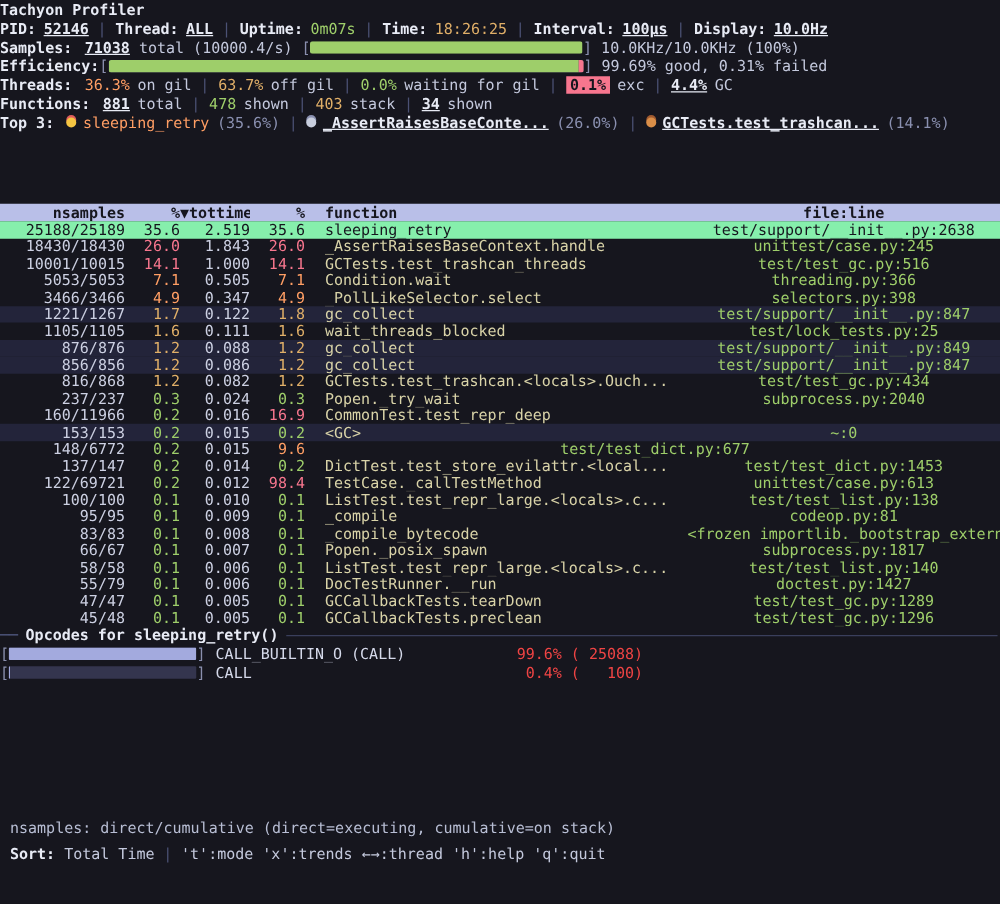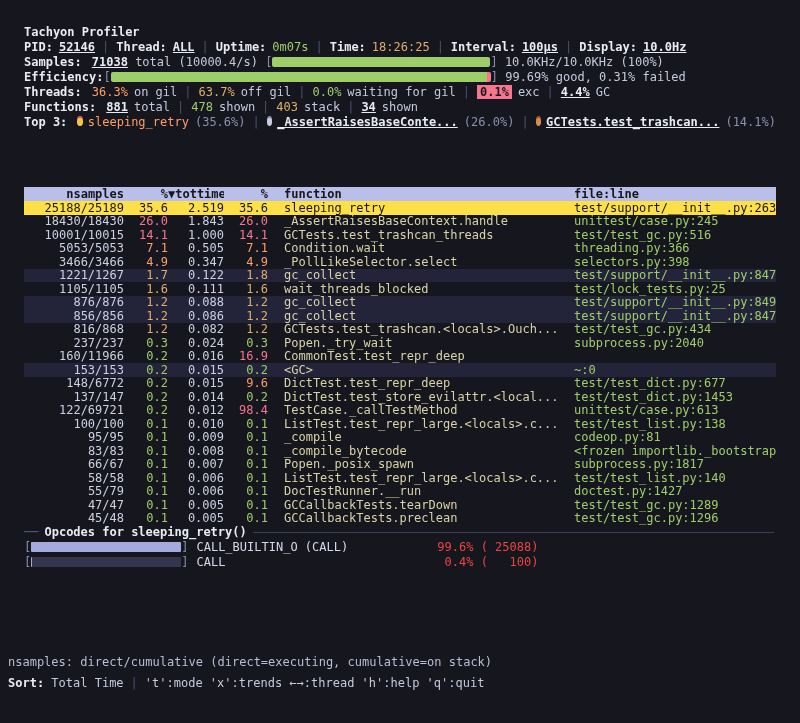--- a/index.html
+++ b/index.html
@@ -4,21 +4,21 @@
 <style>
   html,body { margin:0; padding:0; background:#16161e; }
   .screen {
     position:relative;
     width:800px; height:723px;
     background:#16161e;
     color:#c4c9dd;
     font-family:"DejaVu Sans Mono", monospace;
     font-size:12px;
     box-sizing:border-box;
-    padding:24px;
+    padding:0;
     overflow:hidden;
   }
   .line { display:flex; align-items:center; height:15px; white-space:pre; }
   .lbl  { color:#e8ebf5; font-weight:bold; }
   .val  { color:#e8ebf5; font-weight:bold;text-decoration:underline; }
   .plain{ color:#c4c9dd; }
   .sep  { color:#4b5174; margin:0 7px; }
   .dim  { color:#8a90b0; }
   .green { color:#9ece6a; }
   .yellow{ color:#e0af68; }
@@ -36,28 +36,28 @@
 
   .medal { display:inline-block; width:8px; height:8px; border-radius:50%; margin-right:5px; }
   .medal.gold { background:#f5c542; box-shadow:0 -2px 0 #e05c5c; }
   .medal.silver { background:#c8cede; box-shadow:0 -2px 0 #8a90b0; }
   .medal.bronze { background:#d98e48; box-shadow:0 -2px 0 #a05a30; }
 
   .table { margin-top:58px; }
   .trow { display:flex; align-items:center; height:13.5px; white-space:pre; overflow:hidden; }
   .thead { background:#b9bfe8; color:#16161e; font-weight:bold; height:14px; }
   .thead span { color:#16161e; }
-  .trow.sel { background:#fde047; }
+  .trow.sel { background:#86efac; }
   .trow.sel span { color:#16161e !important; }
   .trow.hl { background:#23243a; }
   .c-ns   { width:100px; text-align:right; color:#ccd0e2; overflow:hidden; }
   .c-pct  { width:44px;  text-align:right; overflow:hidden; }
   .c-tot  { width:56px;  text-align:right; color:#ccd0e2; overflow:hidden; }
   .c-fn   { width:286px; padding-left:16px; color:#d9d3a8; overflow:hidden; }
-  .c-file { flex:1; padding-left:4px; color:#9ece6a; overflow:hidden; }
+  .c-file { flex:1; padding-left:4px; color:#9ece6a; overflow:hidden;text-align:center; }
 
   .opsep { display:flex; align-items:center; height:14px; white-space:pre; }
   .opsep .dash { color:#565f89; }
   .opsep .optitle { color:#e8ebf5; font-weight:bold; margin:0 6px; }
   .opsep .dashfill { flex:1; border-top:1px solid #3a3f5c; margin-right:2px; }
   .oprow { display:flex; align-items:center; height:15px; white-space:pre; }
   .op-track { display:inline-block; width:150px; height:10px; background:#34354e; overflow:hidden; border-radius:1px; }
   .op-fill { height:100%; background:#a3aade; }
   .op-name { width:230px; padding-left:8px; color:#d5d9ea; overflow:hidden; }
   .op-stat { width:112px; text-align:right; color:#ef4444; }
@@ -176,21 +176,21 @@
         <div class="trow"><span class="c-ns">5053/5053</span><span class="c-pct orange">7.1</span><span class="c-tot">0.505</span><span class="c-pct orange">7.1</span><span class="c-fn">Condition.wait</span><span class="c-file">threading.py:366</span></div>
         <div class="trow"><span class="c-ns">3466/3466</span><span class="c-pct orange">4.9</span><span class="c-tot">0.347</span><span class="c-pct orange">4.9</span><span class="c-fn">_PollLikeSelector.select</span><span class="c-file">selectors.py:398</span></div>
         <div class="trow hl"><span class="c-ns">1221/1267</span><span class="c-pct yellow">1.7</span><span class="c-tot">0.122</span><span class="c-pct yellow">1.8</span><span class="c-fn">gc_collect</span><span class="c-file">test/support/__init__.py:847</span></div>
         <div class="trow"><span class="c-ns">1105/1105</span><span class="c-pct yellow">1.6</span><span class="c-tot">0.111</span><span class="c-pct yellow">1.6</span><span class="c-fn">wait_threads_blocked</span><span class="c-file">test/lock_tests.py:25</span></div>
         <div class="trow hl"><span class="c-ns">876/876</span><span class="c-pct yellow">1.2</span><span class="c-tot">0.088</span><span class="c-pct yellow">1.2</span><span class="c-fn">gc_collect</span><span class="c-file">test/support/__init__.py:849</span></div>
         <div class="trow hl"><span class="c-ns">856/856</span><span class="c-pct yellow">1.2</span><span class="c-tot">0.086</span><span class="c-pct yellow">1.2</span><span class="c-fn">gc_collect</span><span class="c-file">test/support/__init__.py:847</span></div>
         <div class="trow"><span class="c-ns">816/868</span><span class="c-pct yellow">1.2</span><span class="c-tot">0.082</span><span class="c-pct yellow">1.2</span><span class="c-fn">GCTests.test_trashcan.&lt;locals&gt;.Ouch...</span><span class="c-file">test/test_gc.py:434</span></div>
         <div class="trow"><span class="c-ns">237/237</span><span class="c-pct green">0.3</span><span class="c-tot">0.024</span><span class="c-pct green">0.3</span><span class="c-fn">Popen._try_wait</span><span class="c-file">subprocess.py:2040</span></div>
         <div class="trow"><span class="c-ns">160/11966</span><span class="c-pct green">0.2</span><span class="c-tot">0.016</span><span class="c-pct red">16.9</span><span class="c-fn">CommonTest.test_repr_deep</span></div>
         <div class="trow hl"><span class="c-ns">153/153</span><span class="c-pct green">0.2</span><span class="c-tot">0.015</span><span class="c-pct green">0.2</span><span class="c-fn">&lt;GC&gt;</span><span class="c-file">~:0</span></div>
-        <div class="trow"><span class="c-ns">148/6772</span><span class="c-pct green">0.2</span><span class="c-tot">0.015</span><span class="c-pct orange">9.6</span><span class="c-fn">DictTest.test_repr_deep</span><span class="c-file">test/test_dict.py:677</span></div>
+        <div class="trow"><span class="c-ns">148/6772</span><span class="c-pct green">0.2</span><span class="c-tot">0.015</span><span class="c-pct orange">9.6</span><span class="c-file">test/test_dict.py:677</span></div>
         <div class="trow"><span class="c-ns">137/147</span><span class="c-pct green">0.2</span><span class="c-tot">0.014</span><span class="c-pct green">0.2</span><span class="c-fn">DictTest.test_store_evilattr.&lt;local...</span><span class="c-file">test/test_dict.py:1453</span></div>
         <div class="trow"><span class="c-ns">122/69721</span><span class="c-pct green">0.2</span><span class="c-tot">0.012</span><span class="c-pct red">98.4</span><span class="c-fn">TestCase._callTestMethod</span><span class="c-file">unittest/case.py:613</span></div>
         <div class="trow"><span class="c-ns">100/100</span><span class="c-pct green">0.1</span><span class="c-tot">0.010</span><span class="c-pct green">0.1</span><span class="c-fn">ListTest.test_repr_large.&lt;locals&gt;.c...</span><span class="c-file">test/test_list.py:138</span></div>
         <div class="trow"><span class="c-ns">95/95</span><span class="c-pct green">0.1</span><span class="c-tot">0.009</span><span class="c-pct green">0.1</span><span class="c-fn">_compile</span><span class="c-file">codeop.py:81</span></div>
         <div class="trow"><span class="c-ns">83/83</span><span class="c-pct green">0.1</span><span class="c-tot">0.008</span><span class="c-pct green">0.1</span><span class="c-fn">_compile_bytecode</span><span class="c-file">&lt;frozen importlib._bootstrap_externa</span></div>
         <div class="trow"><span class="c-ns">66/67</span><span class="c-pct green">0.1</span><span class="c-tot">0.007</span><span class="c-pct green">0.1</span><span class="c-fn">Popen._posix_spawn</span><span class="c-file">subprocess.py:1817</span></div>
         <div class="trow"><span class="c-ns">58/58</span><span class="c-pct green">0.1</span><span class="c-tot">0.006</span><span class="c-pct green">0.1</span><span class="c-fn">ListTest.test_repr_large.&lt;locals&gt;.c...</span><span class="c-file">test/test_list.py:140</span></div>
         <div class="trow"><span class="c-ns">55/79</span><span class="c-pct green">0.1</span><span class="c-tot">0.006</span><span class="c-pct green">0.1</span><span class="c-fn">DocTestRunner.__run</span><span class="c-file">doctest.py:1427</span></div>
         <div class="trow"><span class="c-ns">47/47</span><span class="c-pct green">0.1</span><span class="c-tot">0.005</span><span class="c-pct green">0.1</span><span class="c-fn">GCCallbackTests.tearDown</span><span class="c-file">test/test_gc.py:1289</span></div>
         <div class="trow"><span class="c-ns">45/48</span><span class="c-pct green">0.1</span><span class="c-tot">0.005</span><span class="c-pct green">0.1</span><span class="c-fn">GCCallbackTests.preclean</span><span class="c-file">test/test_gc.py:1296</span></div>

